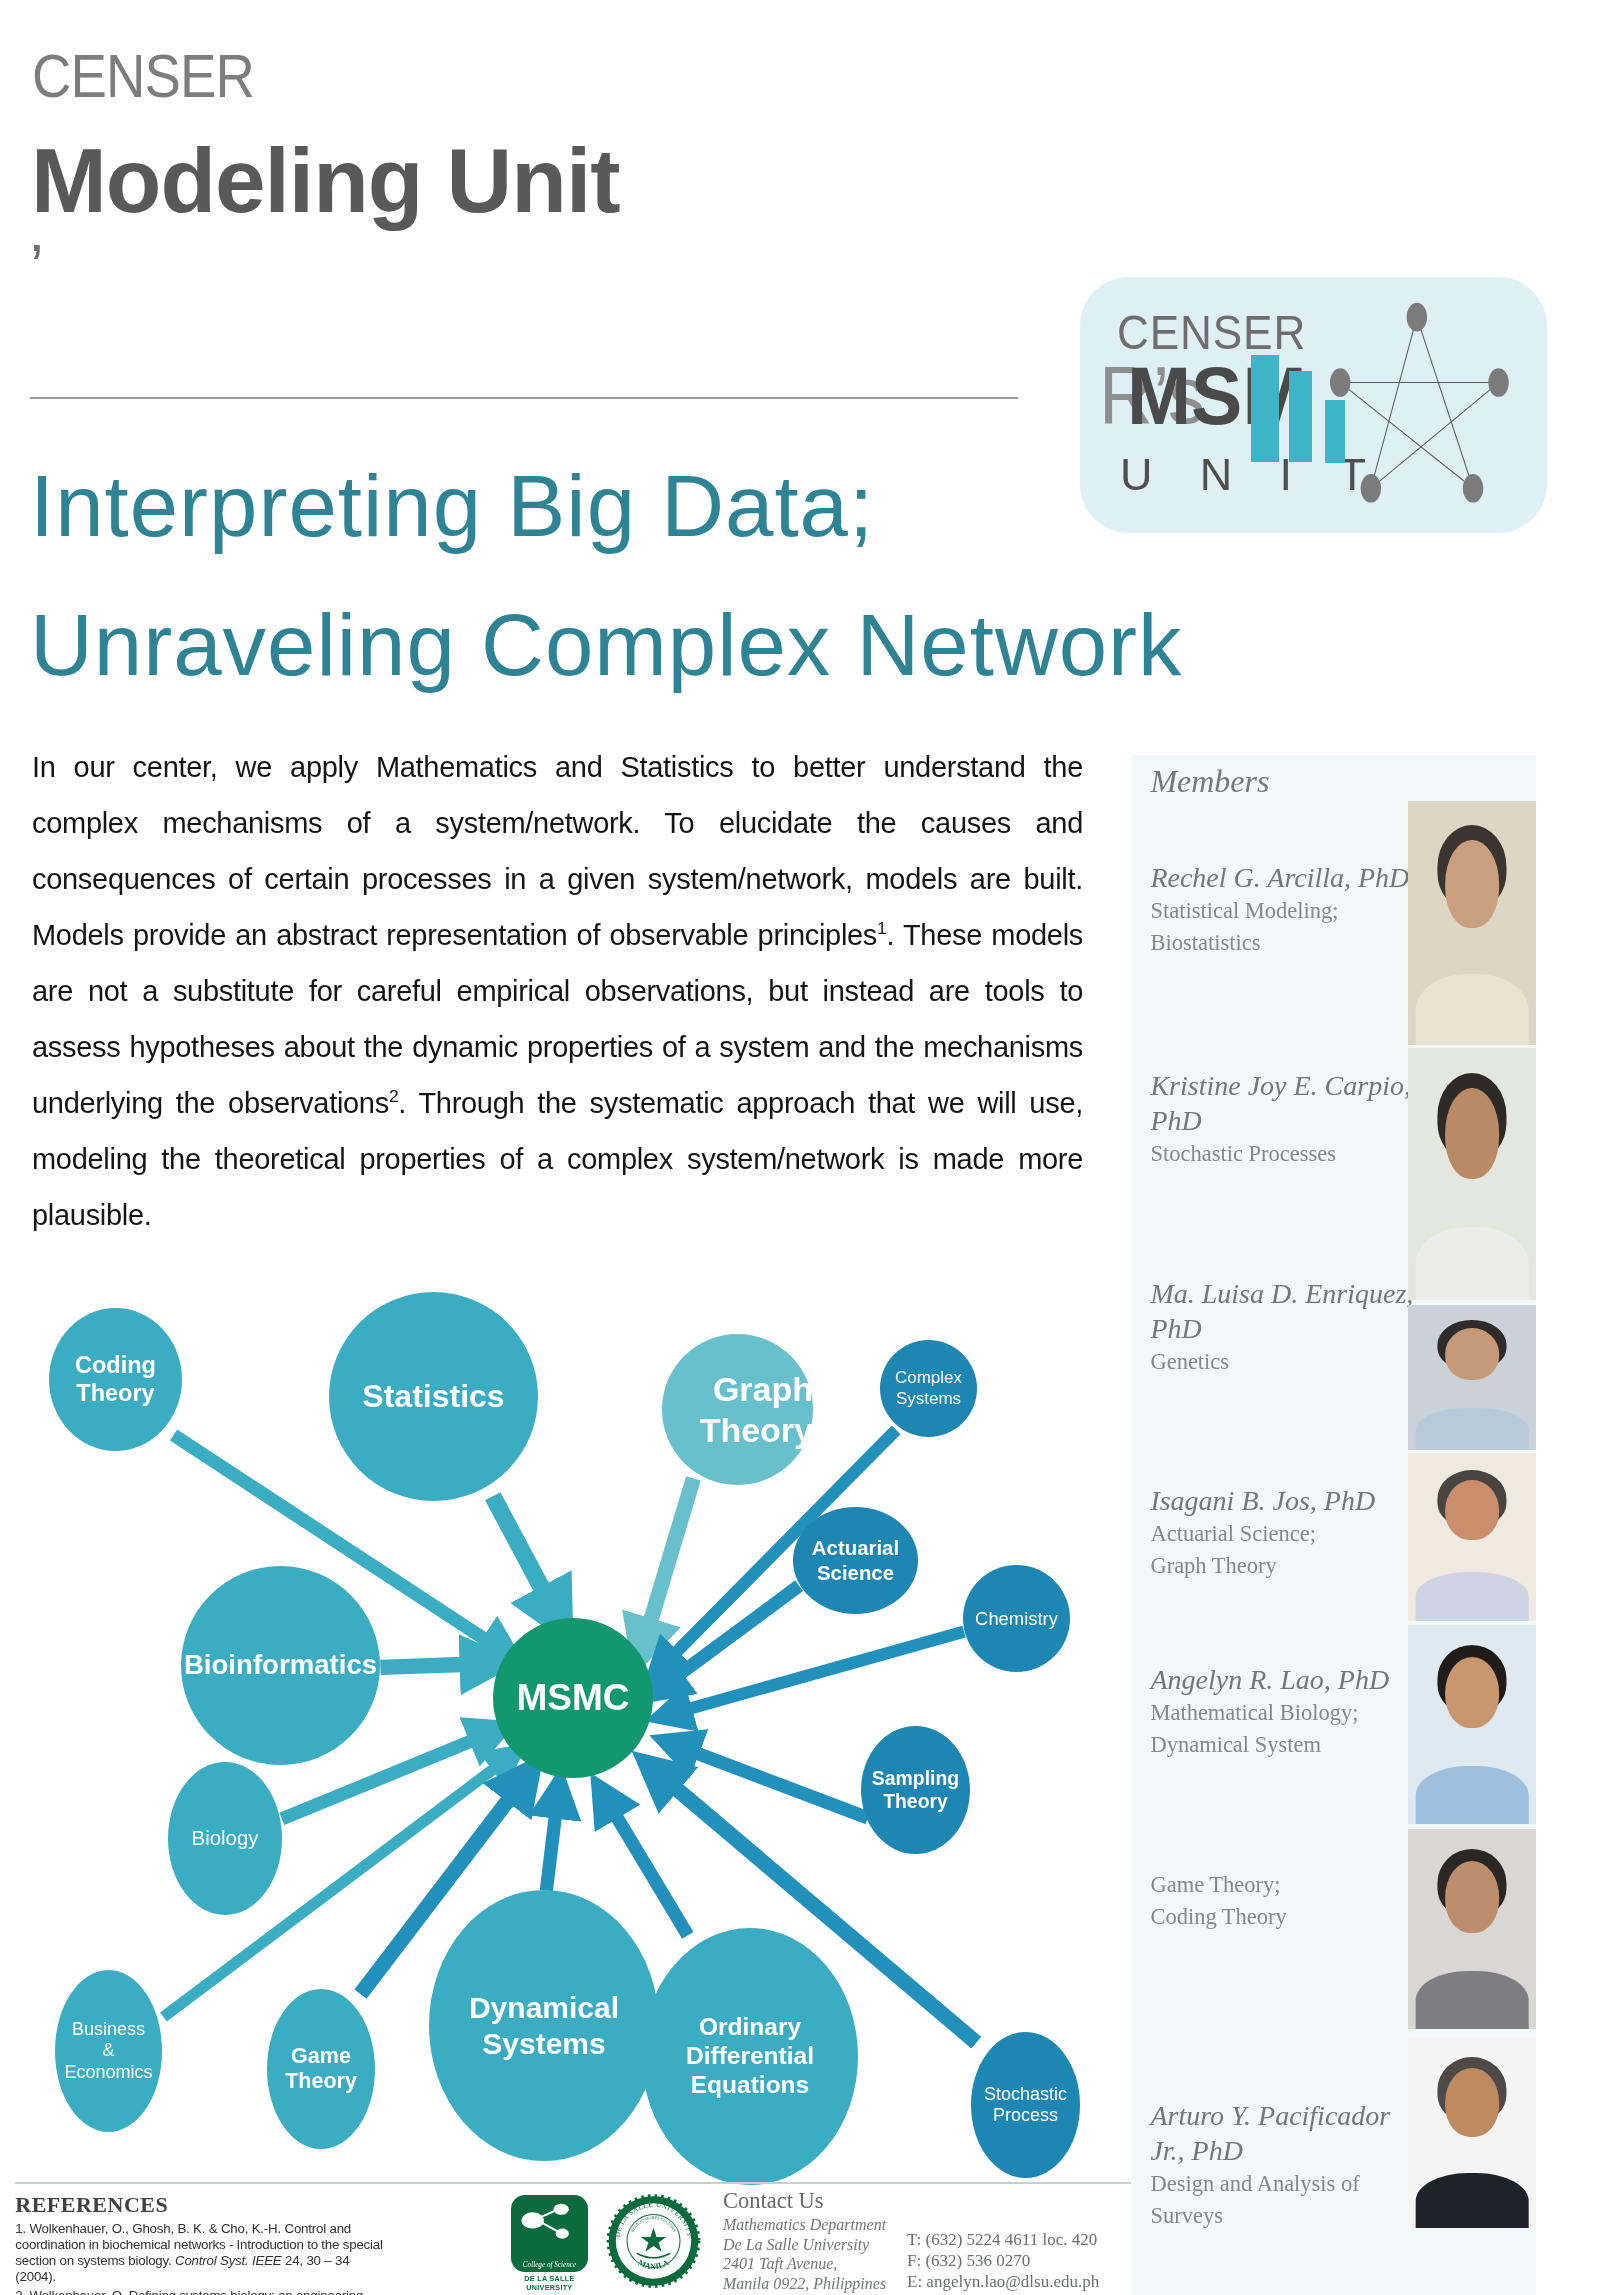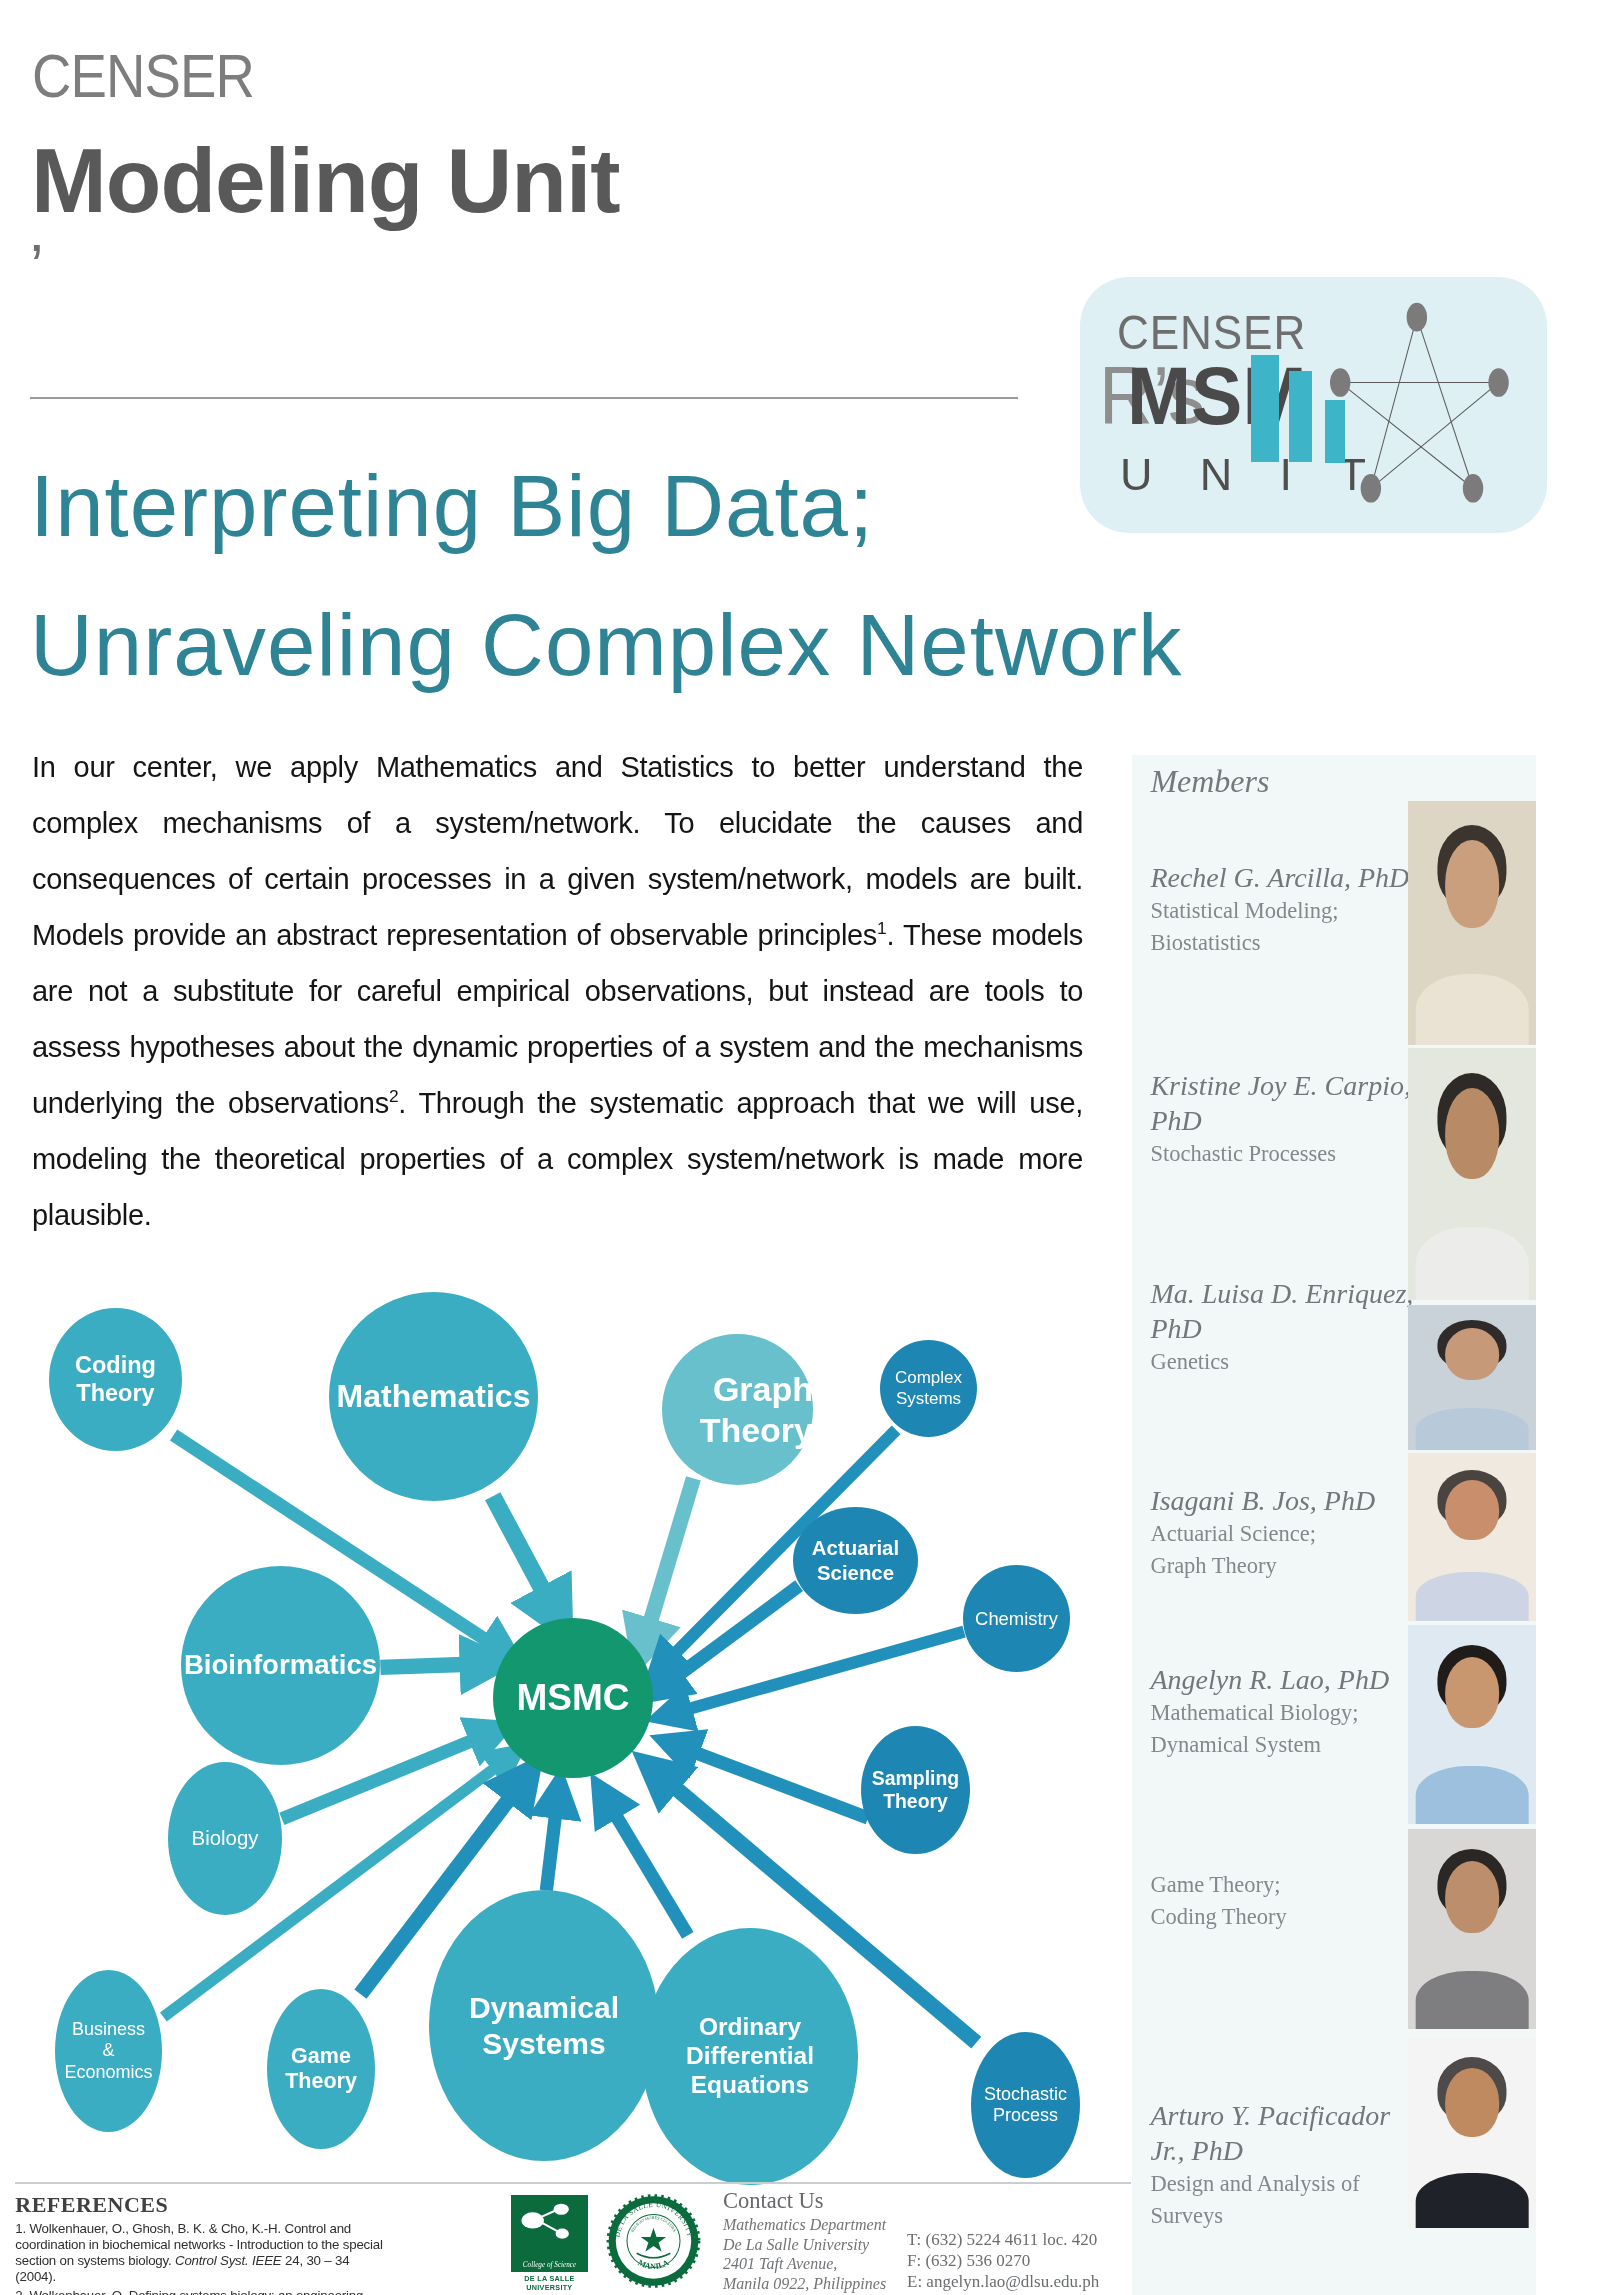--- a/index.html
+++ b/index.html
@@ -69,21 +69,21 @@
   
   .footer-rule{position:absolute;left:15.3px;top:2182px;width:1116px;height:1.5px;background:#c9ced0;}
   .refs{position:absolute;left:15.3px;top:2192px;width:372px;}
   .refs-heading{font-family:"Liberation Serif",serif;font-weight:bold;font-size:22px;
                 color:#404040;letter-spacing:0.5px;}
   .ref-item{margin:3.1px 0 0 0;font-size:13.3px;line-height:1.2;color:#2f2f2f;letter-spacing:-0.2px;}
   .ref-item .it{font-style:italic;}
   .ref-item .bd{font-weight:normal;}
 
   .cos-logo{position:absolute;left:511px;top:2195px;width:77px;text-align:center;}
-  .cos-box{position:relative;width:77px;height:77px;background:#0b6b3d;border-radius:0;}
+  .cos-box{position:relative;width:77px;height:77px;background:#0b6b3d;border-radius:14px;}
   .cos-caption{position:absolute;left:0;bottom:3.1px;width:100%;font-family:"Liberation Serif",serif;
                font-style:italic;font-size:7.2px;color:#ffffff;}
   .cos-sub{margin-top:2px;font-size:7.2px;font-weight:bold;color:#0b6b3d;letter-spacing:0.3px;
            width:87px;margin-left:-5.1px;}
 
   .seal{position:absolute;left:605px;top:2188px;}
 
   .contact{position:absolute;left:723px;top:2188px;}
   .contact-heading{font-family:"Liberation Serif",serif;font-size:22.5px;color:#66686b;}
   .contact-line{position:absolute;left:0;font-family:"Liberation Serif",serif;font-style:italic;
@@ -237,21 +237,21 @@
       <line x1="1347" y1="1340" x2="1188" y2="1075" stroke="#2191bb" stroke-width="26" marker-end="url(#mk-dark)"></line>
       <line x1="1912" y1="1550" x2="1292" y2="1025" stroke="#2191bb" stroke-width="30" marker-end="url(#mk-dark)"></line>
     </g>
   </svg>
 
   <div class="bub teal" style="left:49px;top:1308px;width:133px;height:143px;font-size:23.5px;">
     <span>Coding</span>
     <span>Theory</span>
   </div>
   <div class="bub teal" style="left:329px;top:1292px;width:209px;height:209px;font-size:32px;">
-    <span>Mathematics</span>
+    <span>Statistics</span>
   </div>
   <div class="bub light" style="left:662px;top:1334px;width:151px;height:151px;font-size:34px;align-items:flex-end;">
     <span>Graph</span>
     <span>Theory</span>
   </div>
   <div class="bub dark reg" style="left:880px;top:1340px;width:97px;height:97px;font-size:17px;">
     <span>Complex</span>
     <span>Systems</span>
   </div>
   <div class="bub dark" style="left:793px;top:1507px;width:125px;height:107px;font-size:20.4px;">

